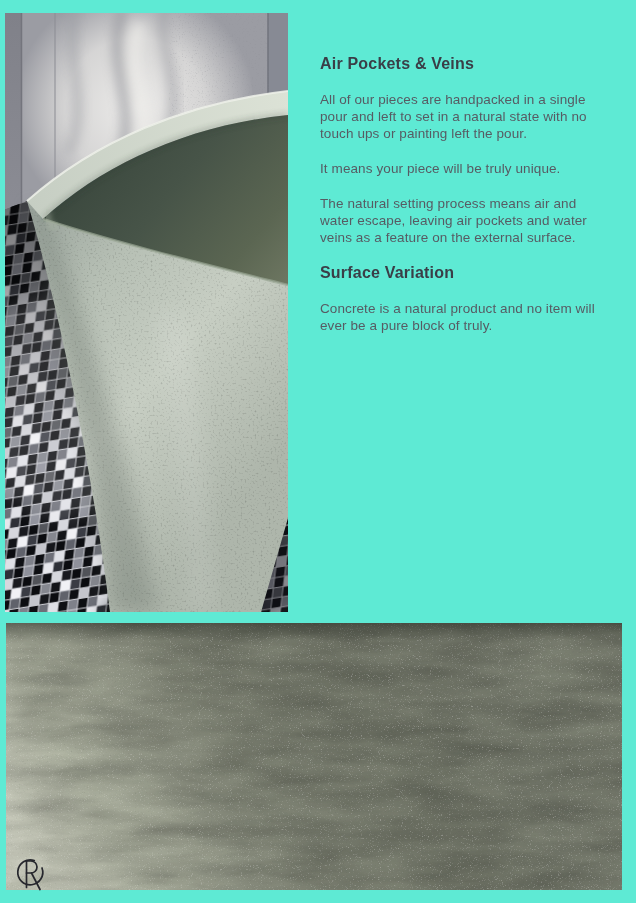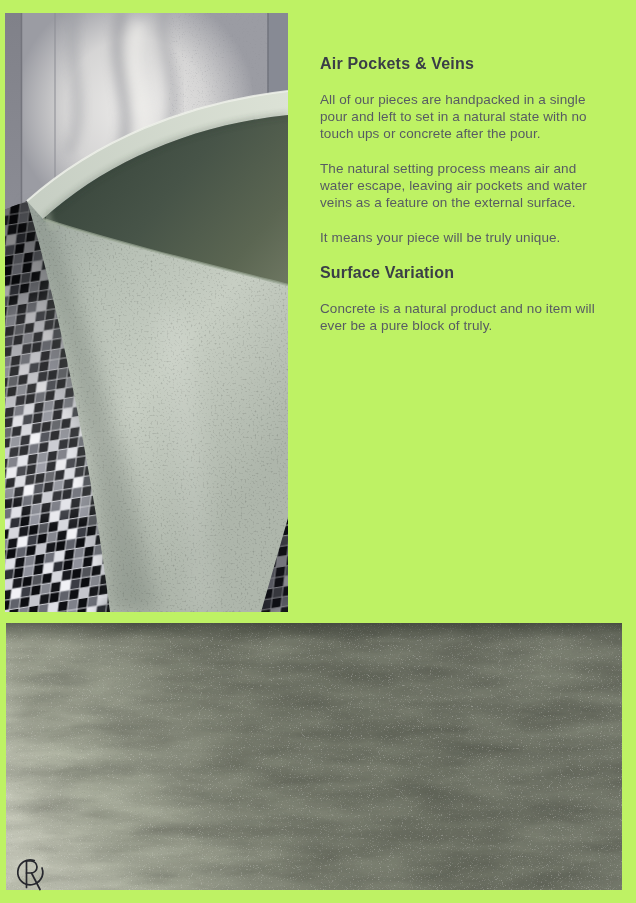--- a/index.html
+++ b/index.html
@@ -1,18 +1,18 @@
 <!DOCTYPE html>
 <html><head>
 <meta charset="utf-8">
 <style>
   * { margin:0; padding:0; box-sizing:border-box; }
   html,body { background:#ffffff; }
   .page {
-    position:relative; width:636px; height:903px; background:#bef264;
+    position:relative; width:636px; height:903px; background:#5eead4;
     overflow:hidden; font-family:"Liberation Sans", sans-serif;
   }
   figure { display:block; }
   .photo-top {
     position:absolute; left:5px; top:13px; width:283px; height:599px; overflow:hidden;
   }
   .photo-bottom {
     position:absolute; left:6px; top:623px; width:616px; height:267px; overflow:hidden;
   }
   .photo-top svg, .photo-bottom svg { display:block; width:100%; height:100%; }
@@ -152,23 +152,23 @@
         <path d="M38,206 C100,150 185,112 283,102 L283,272 C195,250 105,228 38,206 Z" fill="url(#bowlGrad)"></path>
         <path d="M38,206 C100,150 185,112 283,102" fill="none" stroke="#2c382f" stroke-width="2" opacity="0.55" filter="url(#b3)"></path>
         <path d="M38,206 C105,228 195,250 283,272" fill="none" stroke="#9aa794" stroke-width="2.5" opacity="0.7"></path>
         <path d="M44,198 C40,204 42,212 52,216" fill="none" stroke="#aab5a4" stroke-width="4" opacity="0.8" filter="url(#b3)"></path>
       </g>
     </svg>
   </figure>
 
   <section class="copy">
     <h2>Air Pockets &amp; Veins</h2>
-    <p>All of our pieces are handpacked in a single pour and left to set in a natural state with no touch ups or concrete after the pour.</p>
+    <p>All of our pieces are handpacked in a single pour and left to set in a natural state with no touch ups or painting left the pour.</p>
+    <p>It means your piece will be truly unique.</p>
     <p>The natural setting process means air and water escape, leaving air pockets and water veins as a feature on the external surface.</p>
-    <p>It means your piece will be truly unique.</p>
     <h2 class="section-gap">Surface Variation</h2>
     <p>Concrete is a natural product and no item will ever be a pure block of truly.</p>
   </section>
 
   <figure class="photo-bottom">
     <svg viewBox="0 0 616 267" preserveAspectRatio="none">
       <defs>
         <linearGradient id="slabGrad" gradientUnits="userSpaceOnUse" x1="30" y1="267" x2="430" y2="20">
           <stop offset="0%" stop-color="#c0c2b4"></stop>
           <stop offset="20%" stop-color="#9ea292"></stop>

